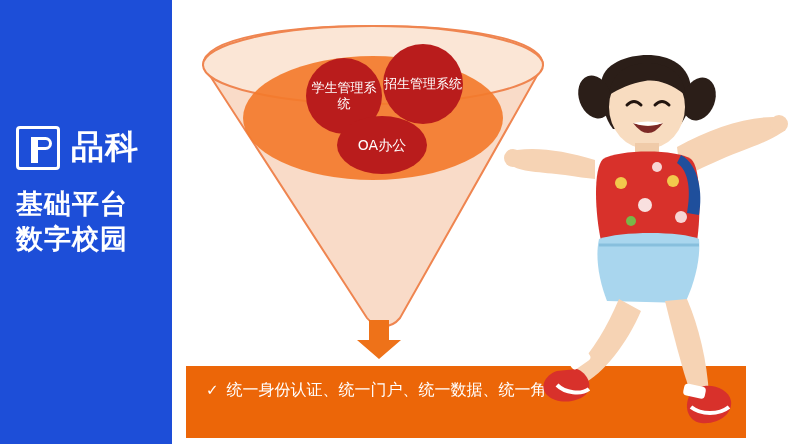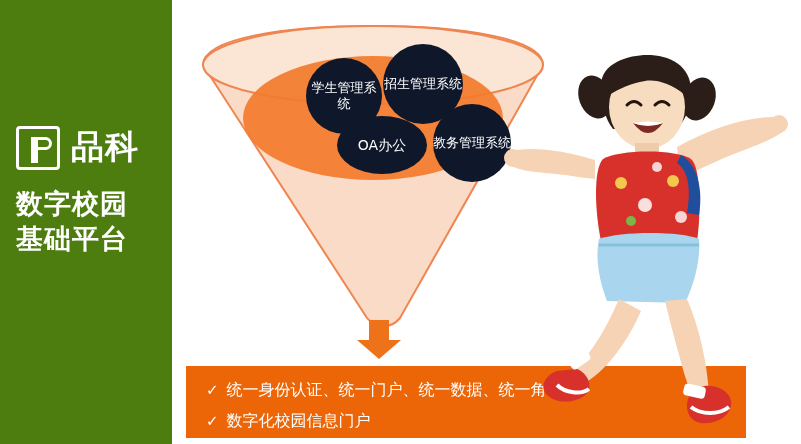--- a/index.html
+++ b/index.html
@@ -8,21 +8,21 @@
     background:#ffffff;
     font-family:"Liberation Sans","DejaVu Sans",sans-serif;
     overflow:hidden;
     position:relative;
   }
   #stage{position:absolute;left:0;top:0;width:801px;height:444px;overflow:hidden;background:#fff;}
 
   
   .left-panel{
     position:absolute;left:0;top:0;width:172px;height:444px;
-    background:#4d7c0f;
+    background:#1d4ed8;
   }
   .brand-row{
     position:absolute;left:16px;top:125px;
     display:flex;align-items:center;
   }
   .logo-mark{
     width:44px;height:44px;border:3px solid #ffffff;border-radius:4px;
     position:relative;box-sizing:border-box;
   }
   .logo-mark .bar{
@@ -43,21 +43,21 @@
     letter-spacing:1px;
     font-family:"DejaVu Sans","Liberation Sans",sans-serif;
   }
 
   
   .funnel-wrap{position:absolute;left:185px;top:18px;width:400px;height:310px;}
   .funnel-svg{position:absolute;left:0;top:0;}
 
   .bubble{
     position:absolute;border-radius:50%;
-    background:#0f172a;
+    background:#b91c1c;
     display:flex;align-items:center;justify-content:center;
     text-align:center;color:#ffffff;
     font-family:"DejaVu Sans","Liberation Sans",sans-serif;
     line-height:16px;font-size:13px;
     box-sizing:border-box;
   }
 
   
   .arrow{position:absolute;left:355px;top:320px;}
 
@@ -85,61 +85,55 @@
 
   <div class="left-panel">
     <div class="brand-row">
       <div class="logo-mark">
         <div class="bar"></div>
         <div class="hook"></div>
       </div>
       <div class="brand-name">品科</div>
     </div>
     <div class="panel-title">
+      <div>基础平台</div>
       <div>数字校园</div>
-      <div>基础平台</div>
     </div>
   </div>
 
   <div class="funnel-wrap">
     <svg class="funnel-svg" width="400" height="310" viewBox="0 0 400 310">
 
       <path d="M18,47 C18,20 100,8 188,8 C276,8 358,20 358,47 L215,300 C205,312 190,310 182,300 Z" fill="#f9dbc8" stroke="#ef8550" stroke-width="2"></path>
 
       <ellipse cx="188" cy="47" rx="170" ry="39" fill="#fbe6d6" stroke="#ef8550" stroke-width="2"></ellipse>
 
       <ellipse cx="188" cy="100" rx="130" ry="62" fill="#f37b2c" opacity="0.92"></ellipse>
     </svg>
 
     <div class="bubble" style="left:121px;top:40px;width:76px;height:76px;">
       <span>学生管理系统</span>
     </div>
     <div class="bubble" style="left:198px;top:26px;width:80px;height:80px;">
       <span>招生管理系统</span>
     </div>
-    <div class="bubble" style="left:248px;top:86px;width:78px;height:78px;">
-      <span>教务管理系统</span>
-    </div>
     <div class="bubble" style="left:152px;top:98px;width:90px;height:58px;border-radius:50%;font-size:14px;text-align:center;">
       <span>OA办公</span>
     </div>
   </div>
 
   <div class="arrow">
     <svg width="48" height="40" viewBox="0 0 48 40">
       <polygon points="14,0 34,0 34,20 46,20 24,39 2,20 14,20" fill="#ee7219"></polygon>
     </svg>
   </div>
 
   <div class="bottom-box">
     <div class="bb-line bb-line-1">
       <span class="tick">✓</span><span>统一身份认证、统一门户、统一数据、统一角色</span>
-    </div>
-    <div class="bb-line bb-line-2">
-      <span class="tick">✓</span><span>数字化校园信息门户</span>
     </div>
   </div>
 
   <div class="girl">
     <svg width="306" height="389" viewBox="0 0 306 389">
 
       <path d="M100,105 C70,96 44,92 22,95 C13,97 10,105 16,110 C24,117 46,117 70,120 C82,122 92,123 100,124 Z" fill="#f6d3b4"></path>
 
       <path d="M182,92 C214,74 250,62 278,62 C290,62 294,72 286,78 C272,88 244,96 218,108 C204,114 192,120 186,124 Z" fill="#f6d3b4"></path>
 

